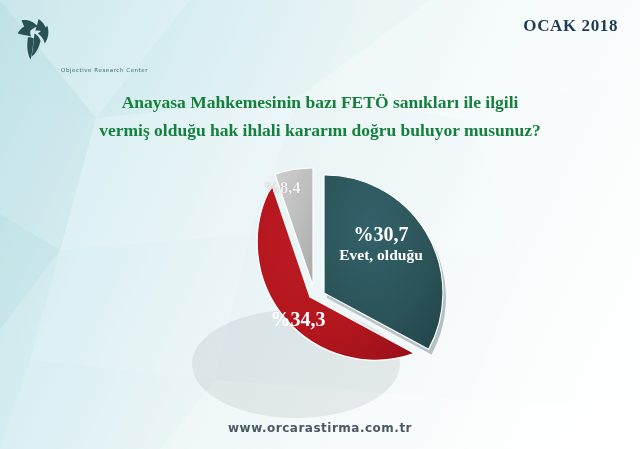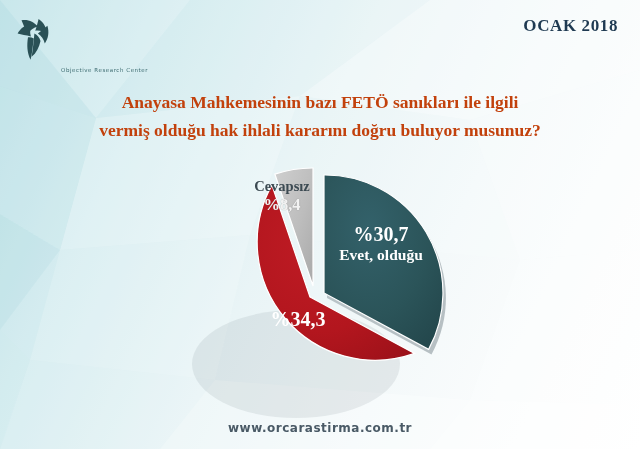--- a/index.html
+++ b/index.html
@@ -37,21 +37,21 @@
   #header{
     position:absolute;right:22px;top:12px;text-align:right;
     color:#1f3a52;font-weight:bold;
   }
   #header .line1{font-size:15.5px;letter-spacing:0.4px;line-height:1.35;}
   #header .line2{font-size:17px;letter-spacing:0.6px;line-height:1.6;}
 
   
   #question{
     position:absolute;left:0;right:0;top:88px;text-align:center;
-    color:#c2410c;font-weight:bold;font-size:17.5px;line-height:1.62;
+    color:#15803d;font-weight:bold;font-size:17.5px;line-height:1.62;
     padding:0 18px;box-sizing:border-box;
   }
   #question div{white-space:nowrap;}
 
   
   #chart{position:absolute;left:168px;top:168px;width:300px;height:250px;}
   #chart svg{display:block;width:300px;height:250px;overflow:visible;}
 
   .slice-label{
     position:absolute;text-align:center;color:#ffffff;
@@ -169,19 +169,18 @@
   <div class="slice-label" id="lbl-evet">
     <span class="pct">%30,7</span>
     <span class="nm">Evet, olduğu</span>
   </div>
 
   <div class="slice-label" id="lbl-hayir">
     <span class="pct">%34,3</span>
   </div>
 
   <div class="slice-label" id="lbl-cevapsiz">
-    <span class="nm">Cevapsız</span>
     <span class="pct">%8,4</span>
   </div>
 
   <div id="footer">www.orcarastirma.com.tr</div>
 
 </div>
 
 </body></html>

